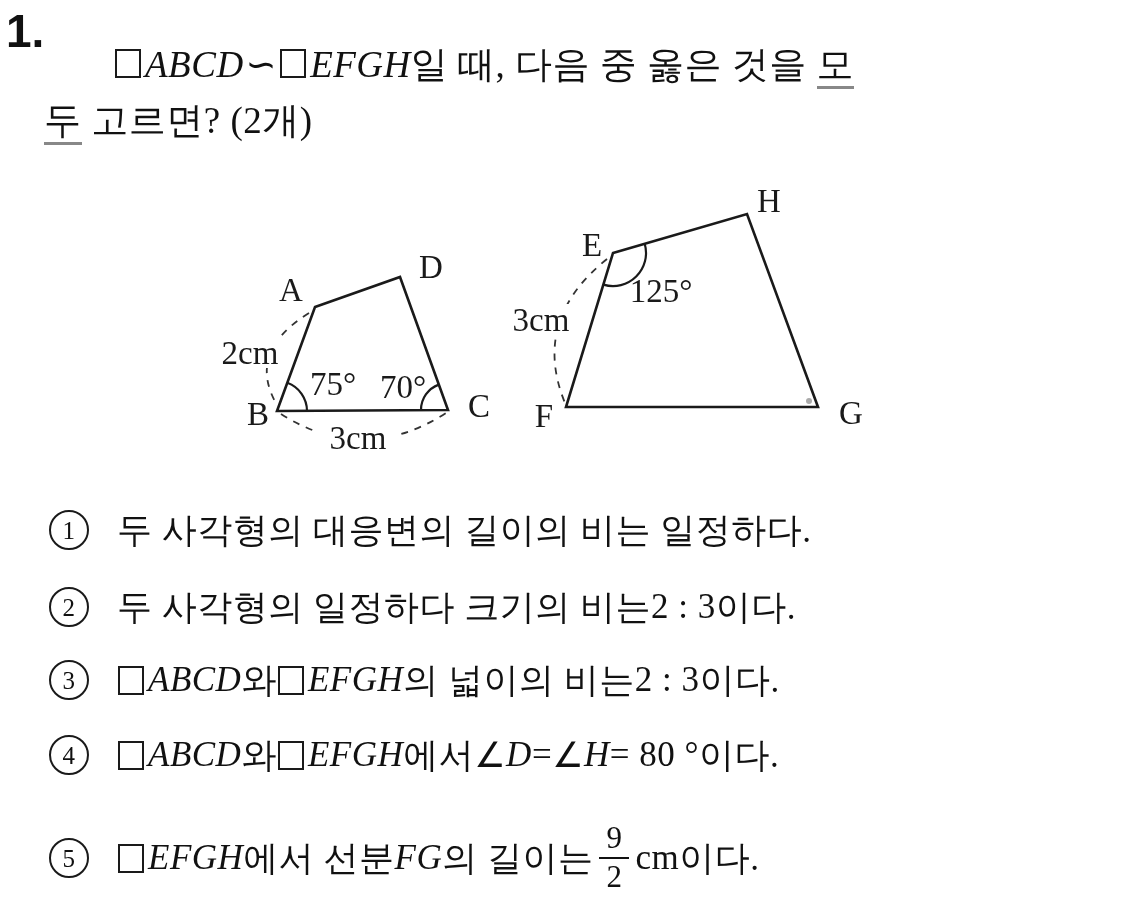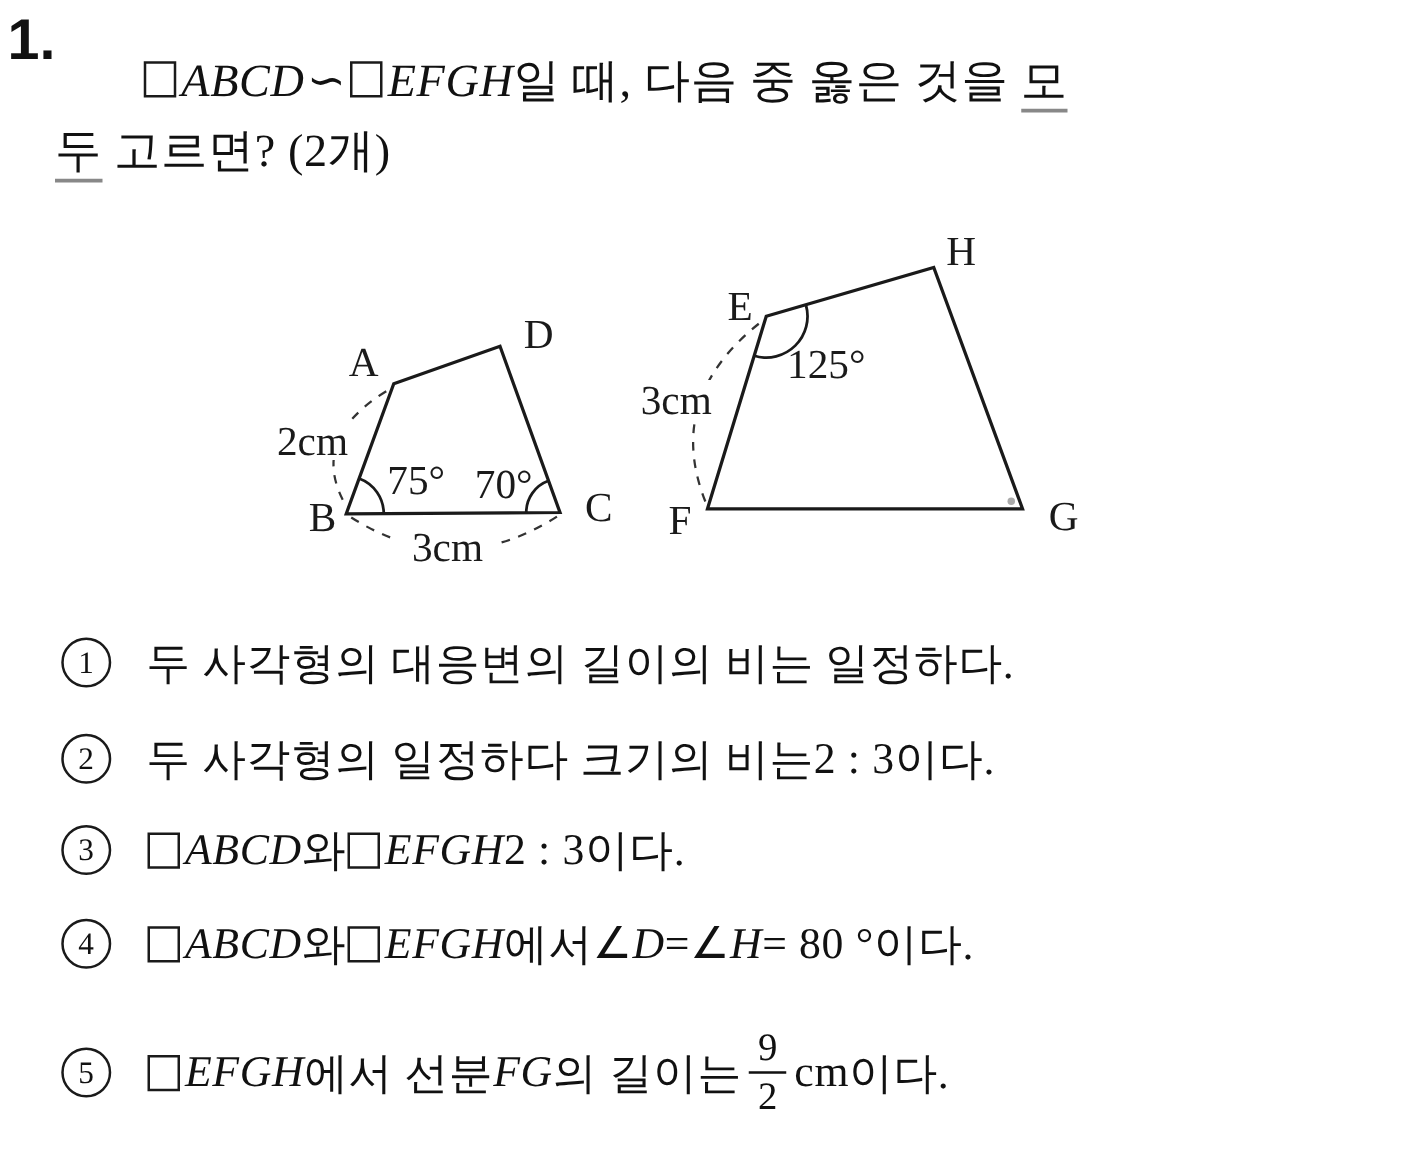--- a/index.html
+++ b/index.html
@@ -132,20 +132,21 @@
 </div>
 
 <div class="abs option-row" id="option-3">
   <span class="cnum">3</span>
   <span class="opt-text">
       <span class="sq"></span>
       <span class="m">ABCD</span>
       <span class="k">와 </span>
       <span class="sq"></span>
       <span class="m">EFGH</span>
+      <span class="k">의 넓이의 비는 </span>
       <span class="r">2 : 3</span>
       <span class="k">이다.</span>
     </span>
 </div>
 
 <div class="abs option-row" id="option-4">
   <span class="cnum">4</span>
   <span class="opt-text">
       <span class="sq"></span>
       <span class="m">ABCD</span>

